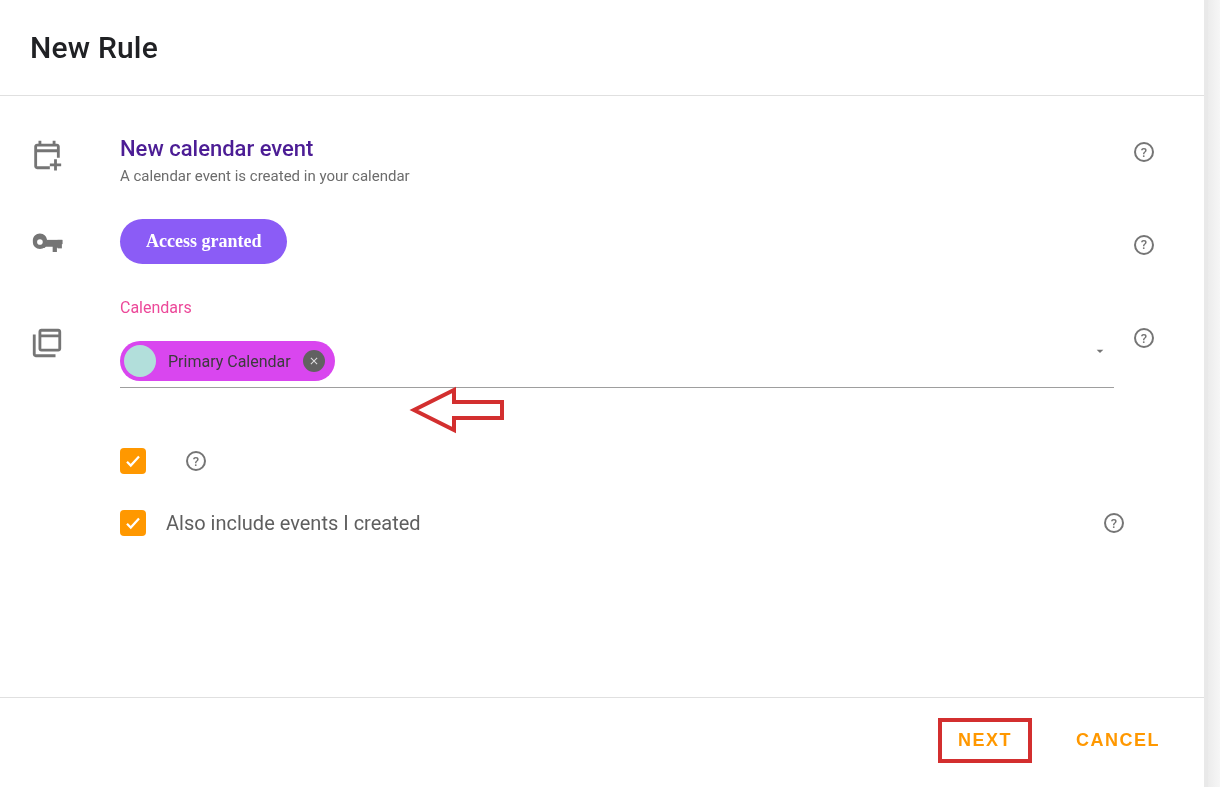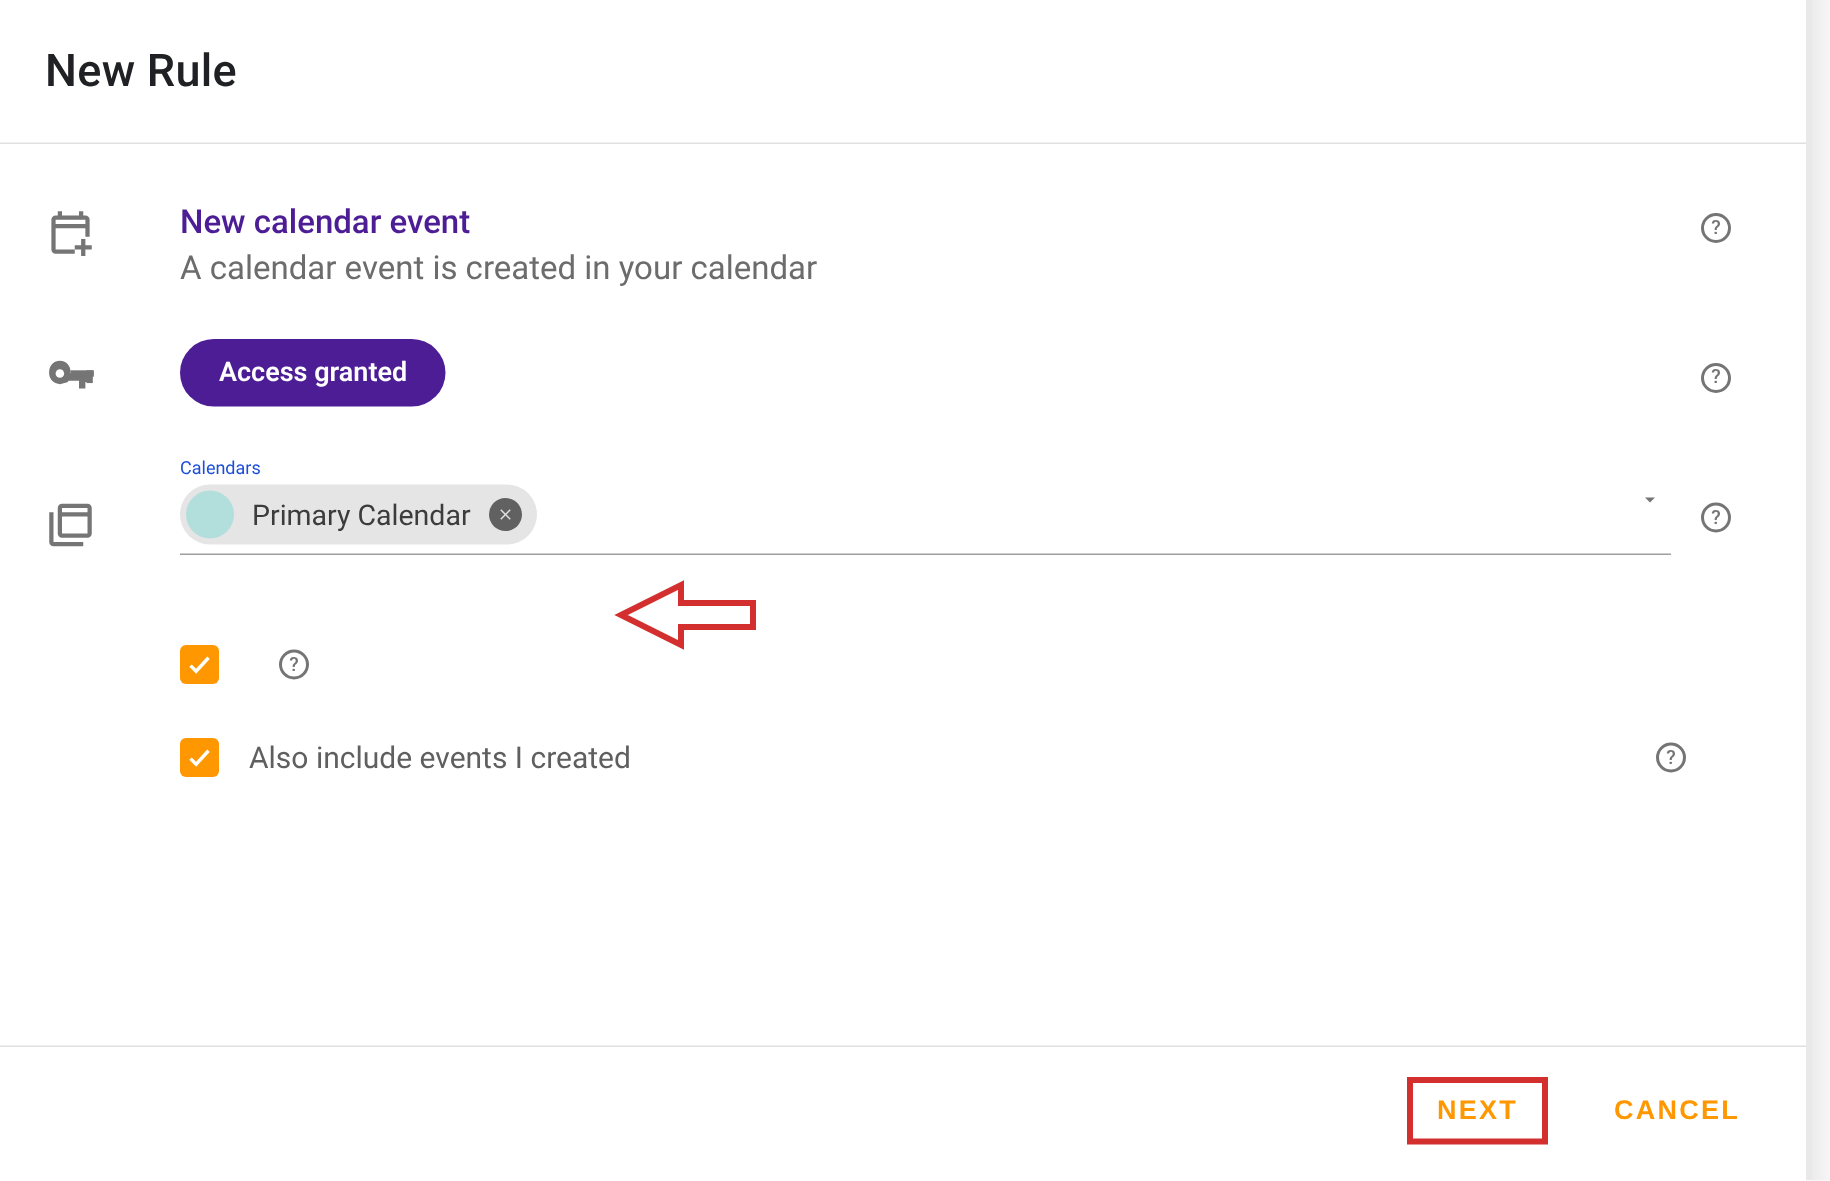--- a/index.html
+++ b/index.html
@@ -86,55 +86,56 @@
     color: #757575;
     cursor: pointer;
   }
   .trigger-title {
     font-size: 22px;
     font-weight: 500;
     margin: 0 0 6px 0;
     color: #4c1d95;
   }
   .trigger-desc {
-    font-size: 22px;
+    font-size: 15px;
     color: #6c6c6c;
     margin: 0;
   }
   .access-pill {
     display: inline-flex;
     align-items: center;
-    background: #4c1d95;
+    background: #8b5cf6;
     color: #fff;
     font-size: 18px;
     font-weight: 600;
     padding: 12px 26px;
     border-radius: 30px;
     cursor: pointer;
+    font-family: Liberation Serif, serif;
   }
   .field-label {
-    font-size: 12px;
-    color: #1d4ed8;
-    margin-bottom: 0;
+    font-size: 16px;
+    color: #ec4899;
+    margin-bottom: 20px;
   }
   .select-field {
     display: flex;
     align-items: center;
     border-bottom: 1px solid #9e9e9e;
     padding: 4px 0 6px 0;
     position: relative;
     cursor: text;
   }
   .chip {
     display: inline-flex;
     align-items: center;
-    background: #e5e5e5;
+    background: #d946ef;
     border-radius: 22px;
     padding: 4px 10px 4px 4px;
-    font-size: 19px;
+    font-size: 16px;
     color: #3c3c3c;
   }
   .chip-avatar {
     width: 32px; height: 32px;
     border-radius: 50%;
     background: #b2dfdb;
     margin-right: 12px;
   }
   .chip-remove {
     width: 22px; height: 22px;

